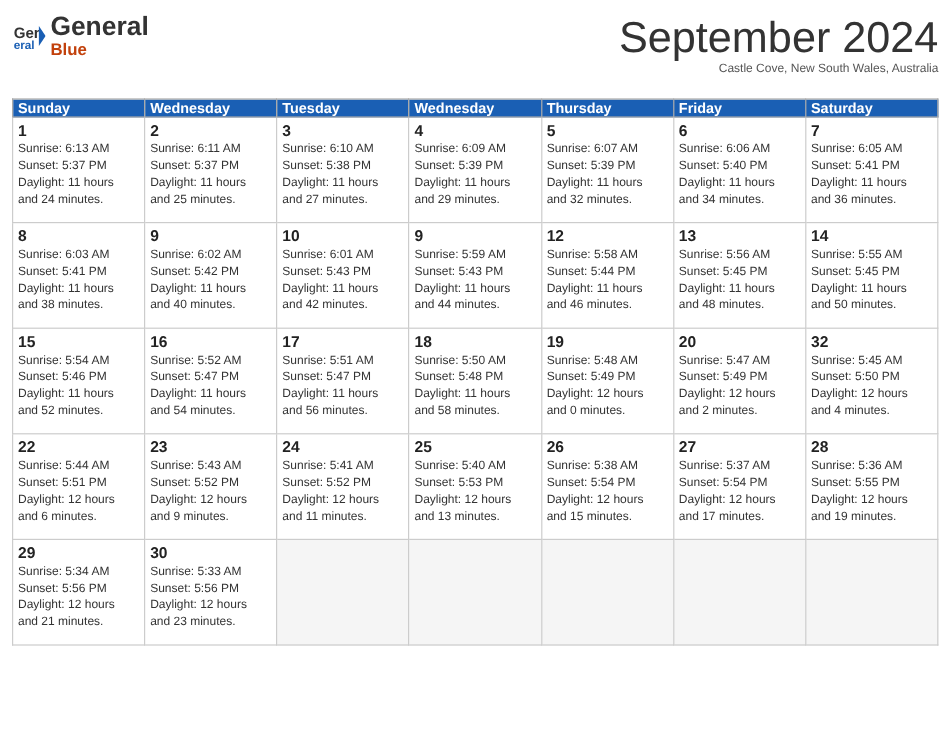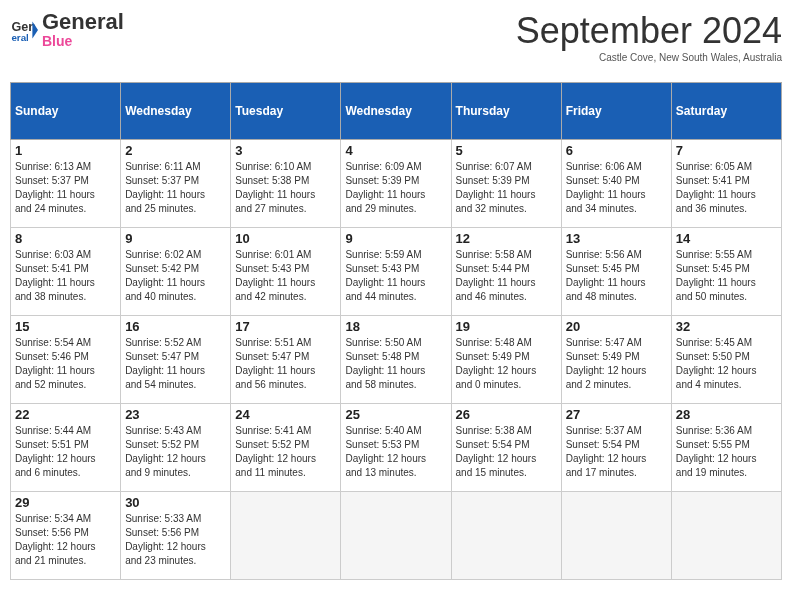--- a/index.html
+++ b/index.html
@@ -38,21 +38,21 @@
       color: #555;
     }
     .calendar {
       width: 100%;
       border-collapse: collapse;
       font-size: 11px;
     }
     .calendar th {
       background: #1a5fb4;
       color: #fff;
-      padding: 21px 4px;
+      padding: 0 4px;
       text-align: left;
       font-size: 12px;
       font-weight: bold;
       border: 1px solid #aaa;
     }
     .calendar td {
       border: 1px solid #ccc;
       vertical-align: top;
       padding: 3px 4px;
       width: 110px;
@@ -82,21 +82,21 @@
 
 <div class="header">
   <div class="logo">
     <svg class="logo-icon" viewBox="0 0 40 40">
       <text x="2" y="22" font-size="18" font-weight="bold" fill="#333">Gen</text>
       <text x="2" y="36" font-size="14" font-weight="bold" fill="#1a5fb4">eral</text>
       <polygon points="32,8 40,20 32,32" fill="#1a5fb4"></polygon>
     </svg>
     <div>
       <div style="font-size:22px;font-weight:bold;color:#333;line-height:1.1;">General</div>
-      <div style="font-size:14px;font-weight:bold;color:#ec4899;line-height:1.1;">Blue</div>
+      <div style="font-size:14px;font-weight:bold;color:#c2410c;line-height:1.1;">Blue</div>
     </div>
   </div>
   <div class="title-block">
     <div class="month-title">September 2024</div>
     <div class="location">Castle Cove, New South Wales, Australia</div>
   </div>
 </div>
 
 <table class="calendar">
   <thead>

